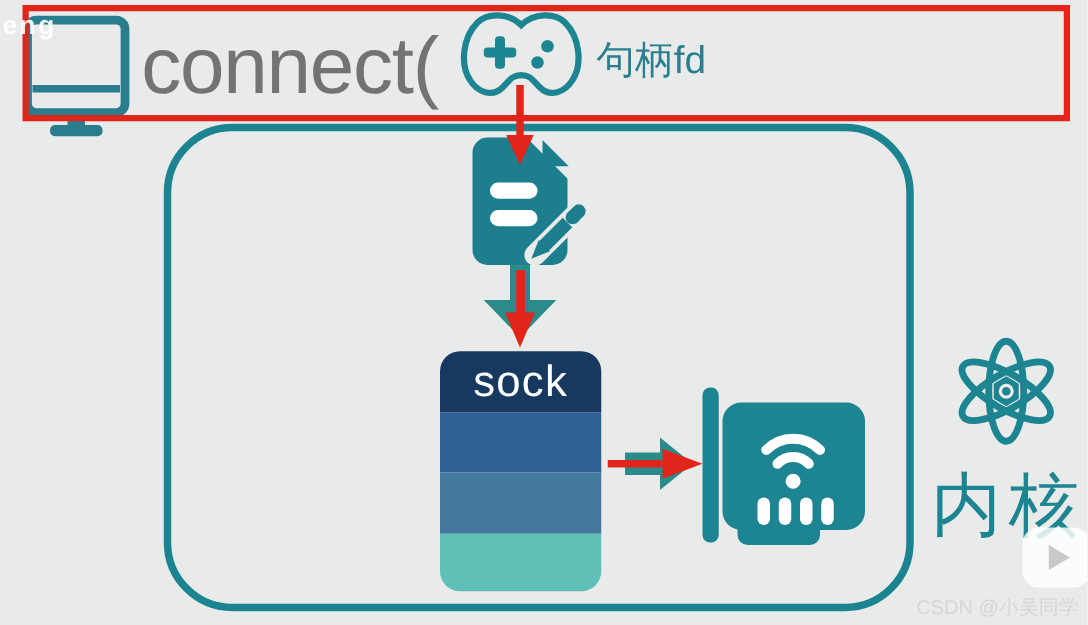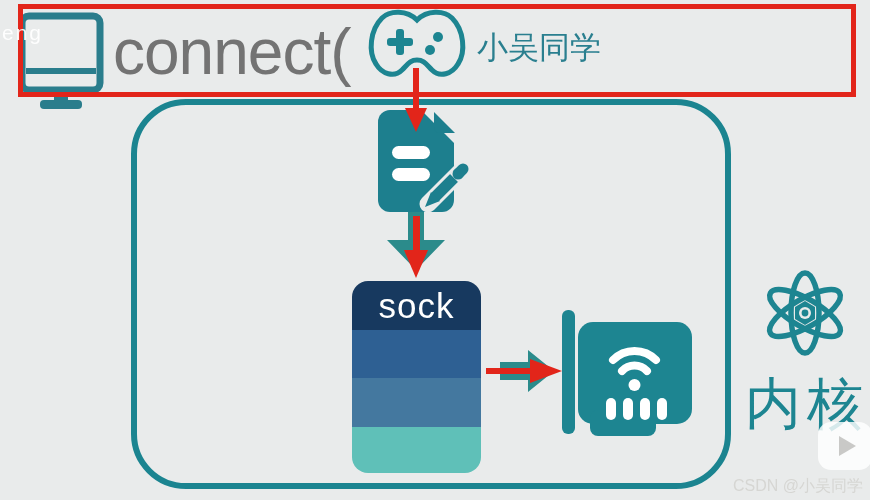--- a/index.html
+++ b/index.html
@@ -37,22 +37,22 @@
   .kernel-label { position:absolute; left:745px; top:367px; font-size:56px; color:#1d8591;
                   letter-spacing:6px; z-index:2; white-space:nowrap; }
 
   
   .play-btn { position:absolute; left:818px; top:422px; width:54px; height:48px;
               background:rgba(255,255,255,0.82); border-radius:13px; z-index:8;
               display:flex; align-items:center; justify-content:center; cursor:pointer; }
 
   .wm-br { position:absolute; left:733px; top:476px; font-size:16px; color:#d6d6d3;
            z-index:7; white-space:nowrap; }
-  .wm-tl { position:absolute; left:2px; top:9px; font-size:21px; font-weight:normal;
-           color:rgba(255,255,255,0.92); filter:blur(0.5px); z-index:5; letter-spacing:2px;margin-top:12px; }
+  .wm-tl { position:absolute; left:2px; top:9px; font-size:21px; font-weight:bold;
+           color:rgba(255,255,255,0.92); filter:blur(0.5px); z-index:5; letter-spacing:2px; }
 </style>
 </head>
 <body>
 
 <div class="stage">
 
   <div class="call-box"></div>
 
   <svg class="monitor" width="94" height="102" viewBox="0 0 94 102">
     <rect x="8" y="8" width="78" height="74" rx="7" fill="none" stroke="#2a7d8c" stroke-width="7"></rect>
@@ -64,21 +64,21 @@
   <span class="fn-text fn-open">connect(</span>
 
   <svg class="gamepad" width="102" height="80" viewBox="0 0 102 80">
     <path d="M51 13 C41 3,24 3,16 11 C4 23,2 45,10 57 C16 67,28 71,36 63 C42 57,44 53,51 53 C58 53,60 57,66 63 C74 71,86 67,92 57 C100 45,98 23,86 11 C78 3,61 3,51 13 Z" fill="none" stroke="#1d8591" stroke-width="5"></path>
     <rect x="21" y="31" width="26" height="8" rx="3" fill="#1d8591"></rect>
     <rect x="30" y="22" width="8" height="26" rx="3" fill="#1d8591"></rect>
     <circle cx="72" cy="30" r="5" fill="#1d8591"></circle>
     <circle cx="64" cy="43" r="5" fill="#1d8591"></circle>
   </svg>
 
-  <span class="fd-label">小吴同学</span>
+  <span class="fd-label">句柄fd</span>
 
 
   <div class="kernel-frame"></div>
 
   <svg class="abs z6" style="left:404px; top:68px;" width="24" height="66" viewBox="0 0 24 66">
     <rect x="9" y="0" width="6" height="42" fill="#e2251a"></rect>
     <polygon points="1,40 23,40 12,64" fill="#e2251a"></polygon>
   </svg>
 
   <svg class="abs" style="left:370px; top:106px; z-index:3;" width="110" height="112" viewBox="0 0 110 112">

